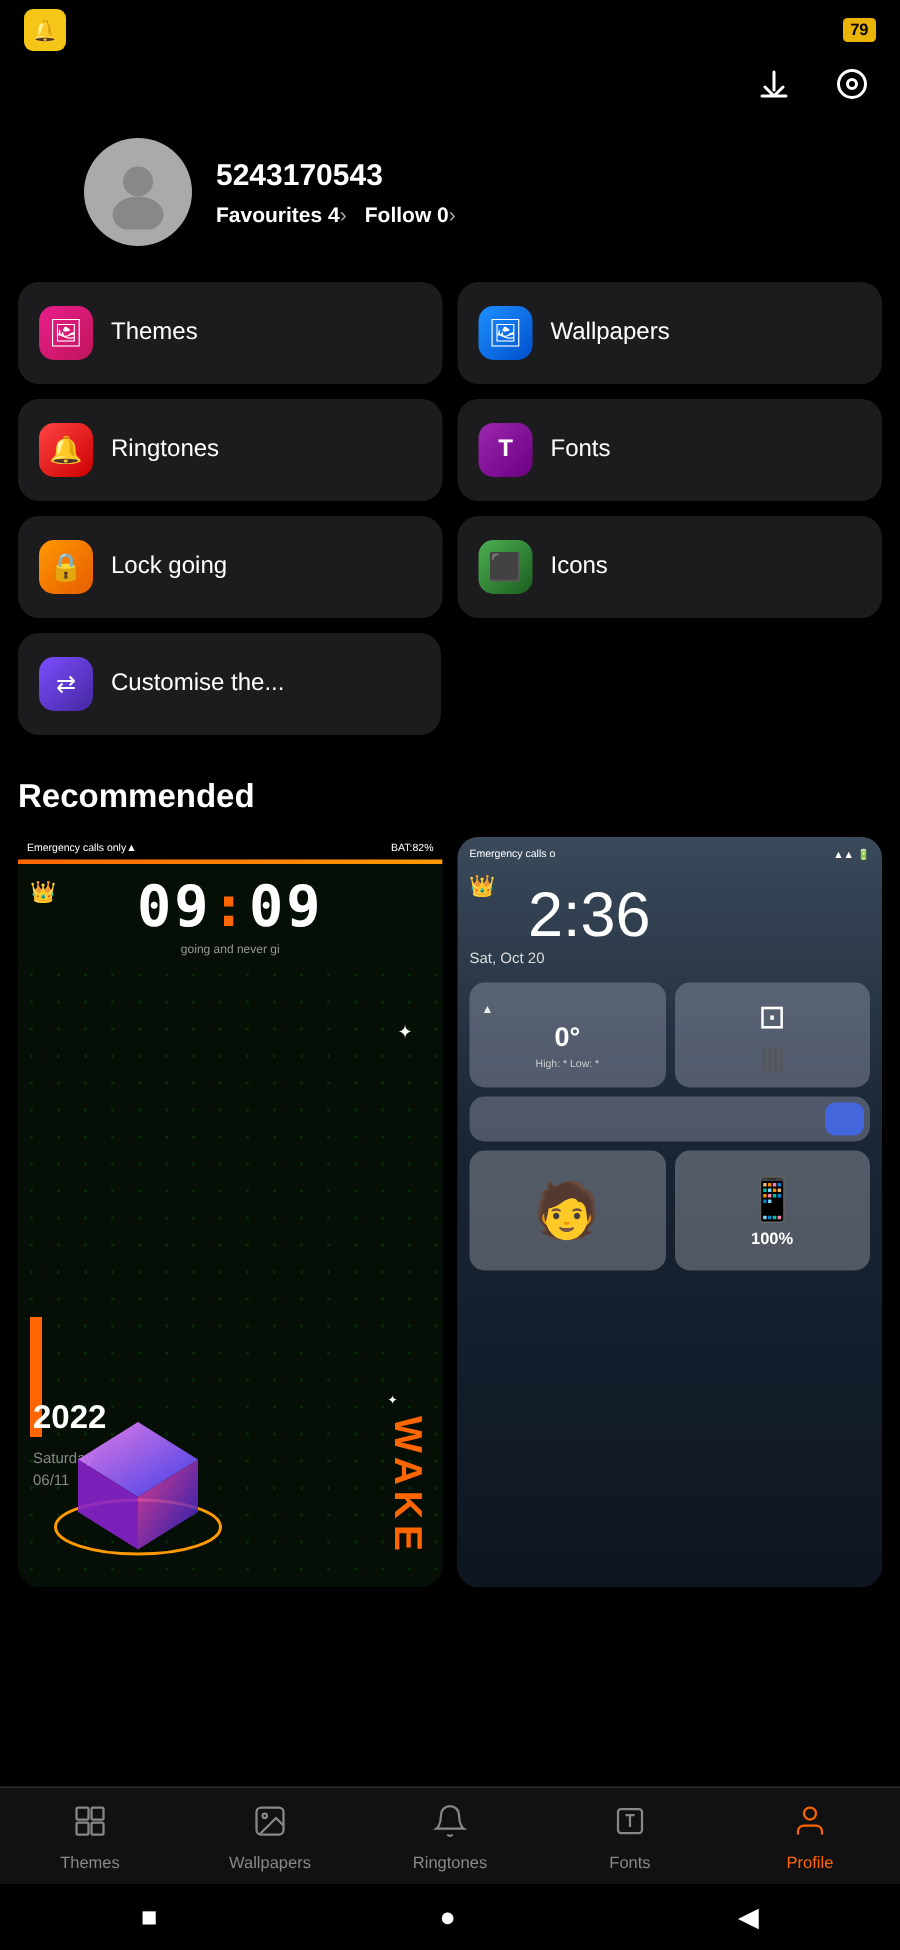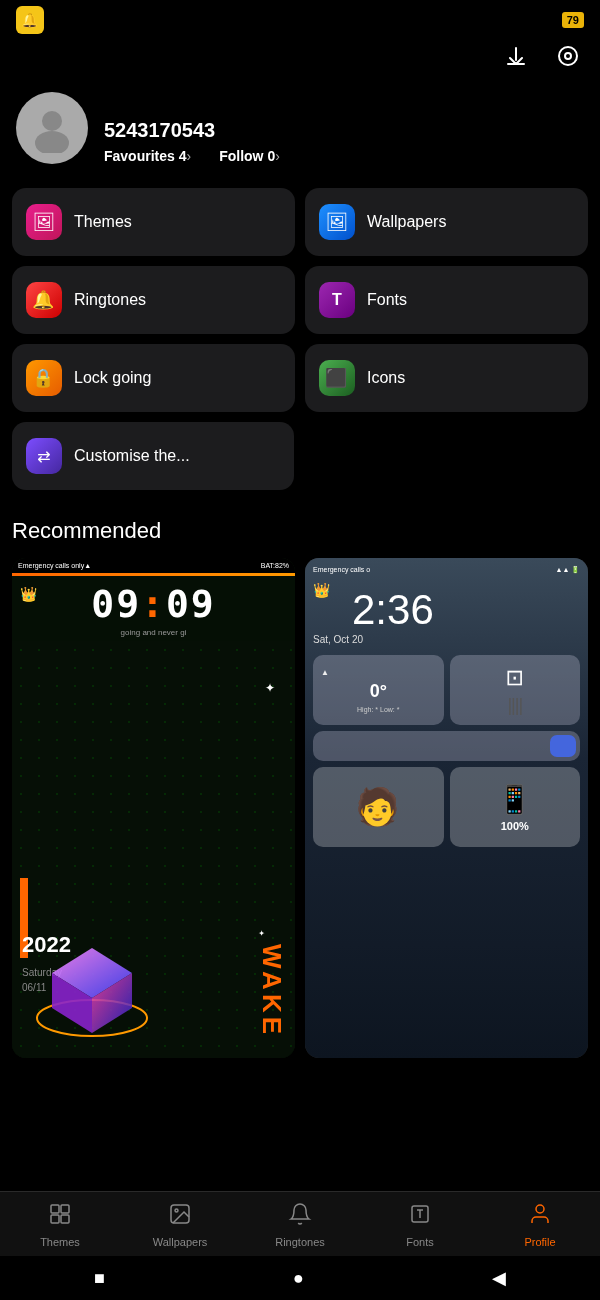--- a/index.html
+++ b/index.html
@@ -48,42 +48,43 @@
     .action-icon {
       width: 32px;
       height: 32px;
       display: flex; align-items: center; justify-content: center;
       cursor: pointer;
     }
 
     
     .profile-section {
       display: flex;
-      align-items: flex-end;
+      align-items: center;
       padding: 8px 16px 24px;
       gap: 16px;
+      margin-left: 40px;
     }
     .avatar-circle {
       width: 72px;
       height: 72px;
       background: #aaa;
       border-radius: 50%;
       flex-shrink: 0;
       display: flex; align-items: center; justify-content: center;
       overflow: hidden;
     }
     .avatar-circle svg { width: 50px; height: 50px; }
     .profile-info { display: flex; flex-direction: column; gap: 6px; }
     .profile-username {
       font-size: 20px;
       font-weight: 600;
     }
     .profile-stats {
       display: flex;
-      gap: 28px;
+      gap: 12px;
     }
     .stat-item {
       font-size: 14px;
       color: #aaa;
       cursor: pointer;
     }
     .stat-item span { color: #fff; font-weight: bold; }
 
     
     .menu-grid {
@@ -120,21 +121,21 @@
       padding: 0 12px;
       margin-bottom: 28px;
     }
 
     
     .recommended-section {
       padding: 0 12px;
     }
     .section-title {
       font-size: 22px;
-      font-weight: 400;
+      font-weight: 700;
       margin-bottom: 14px;
     }
     .cards-row {
       display: grid;
       grid-template-columns: 1fr 1fr;
       gap: 10px;
     }
     .theme-card {
       border-radius: 14px;
       overflow: hidden;

